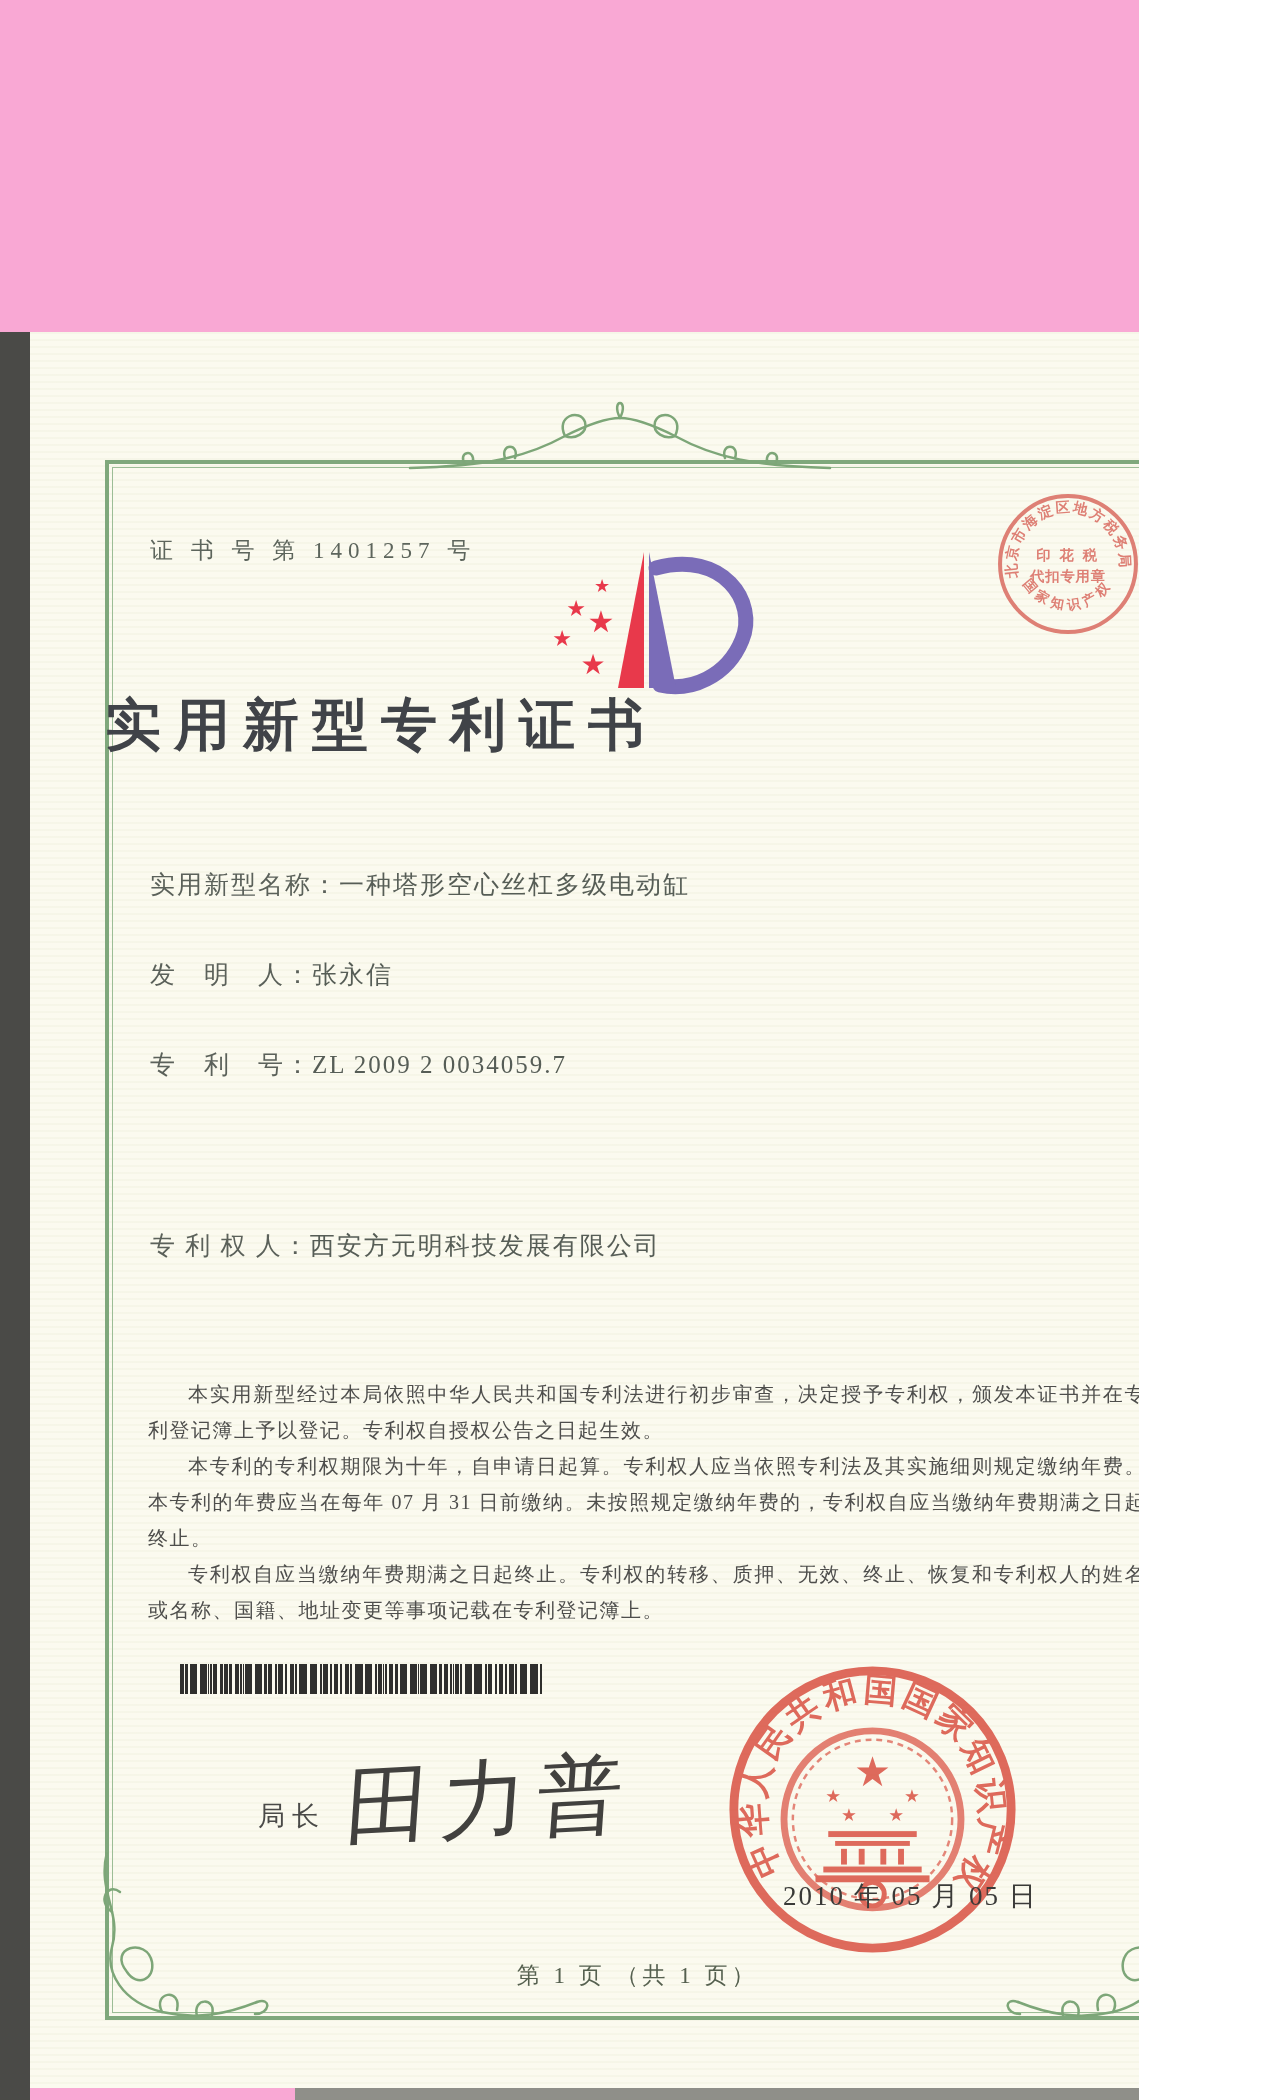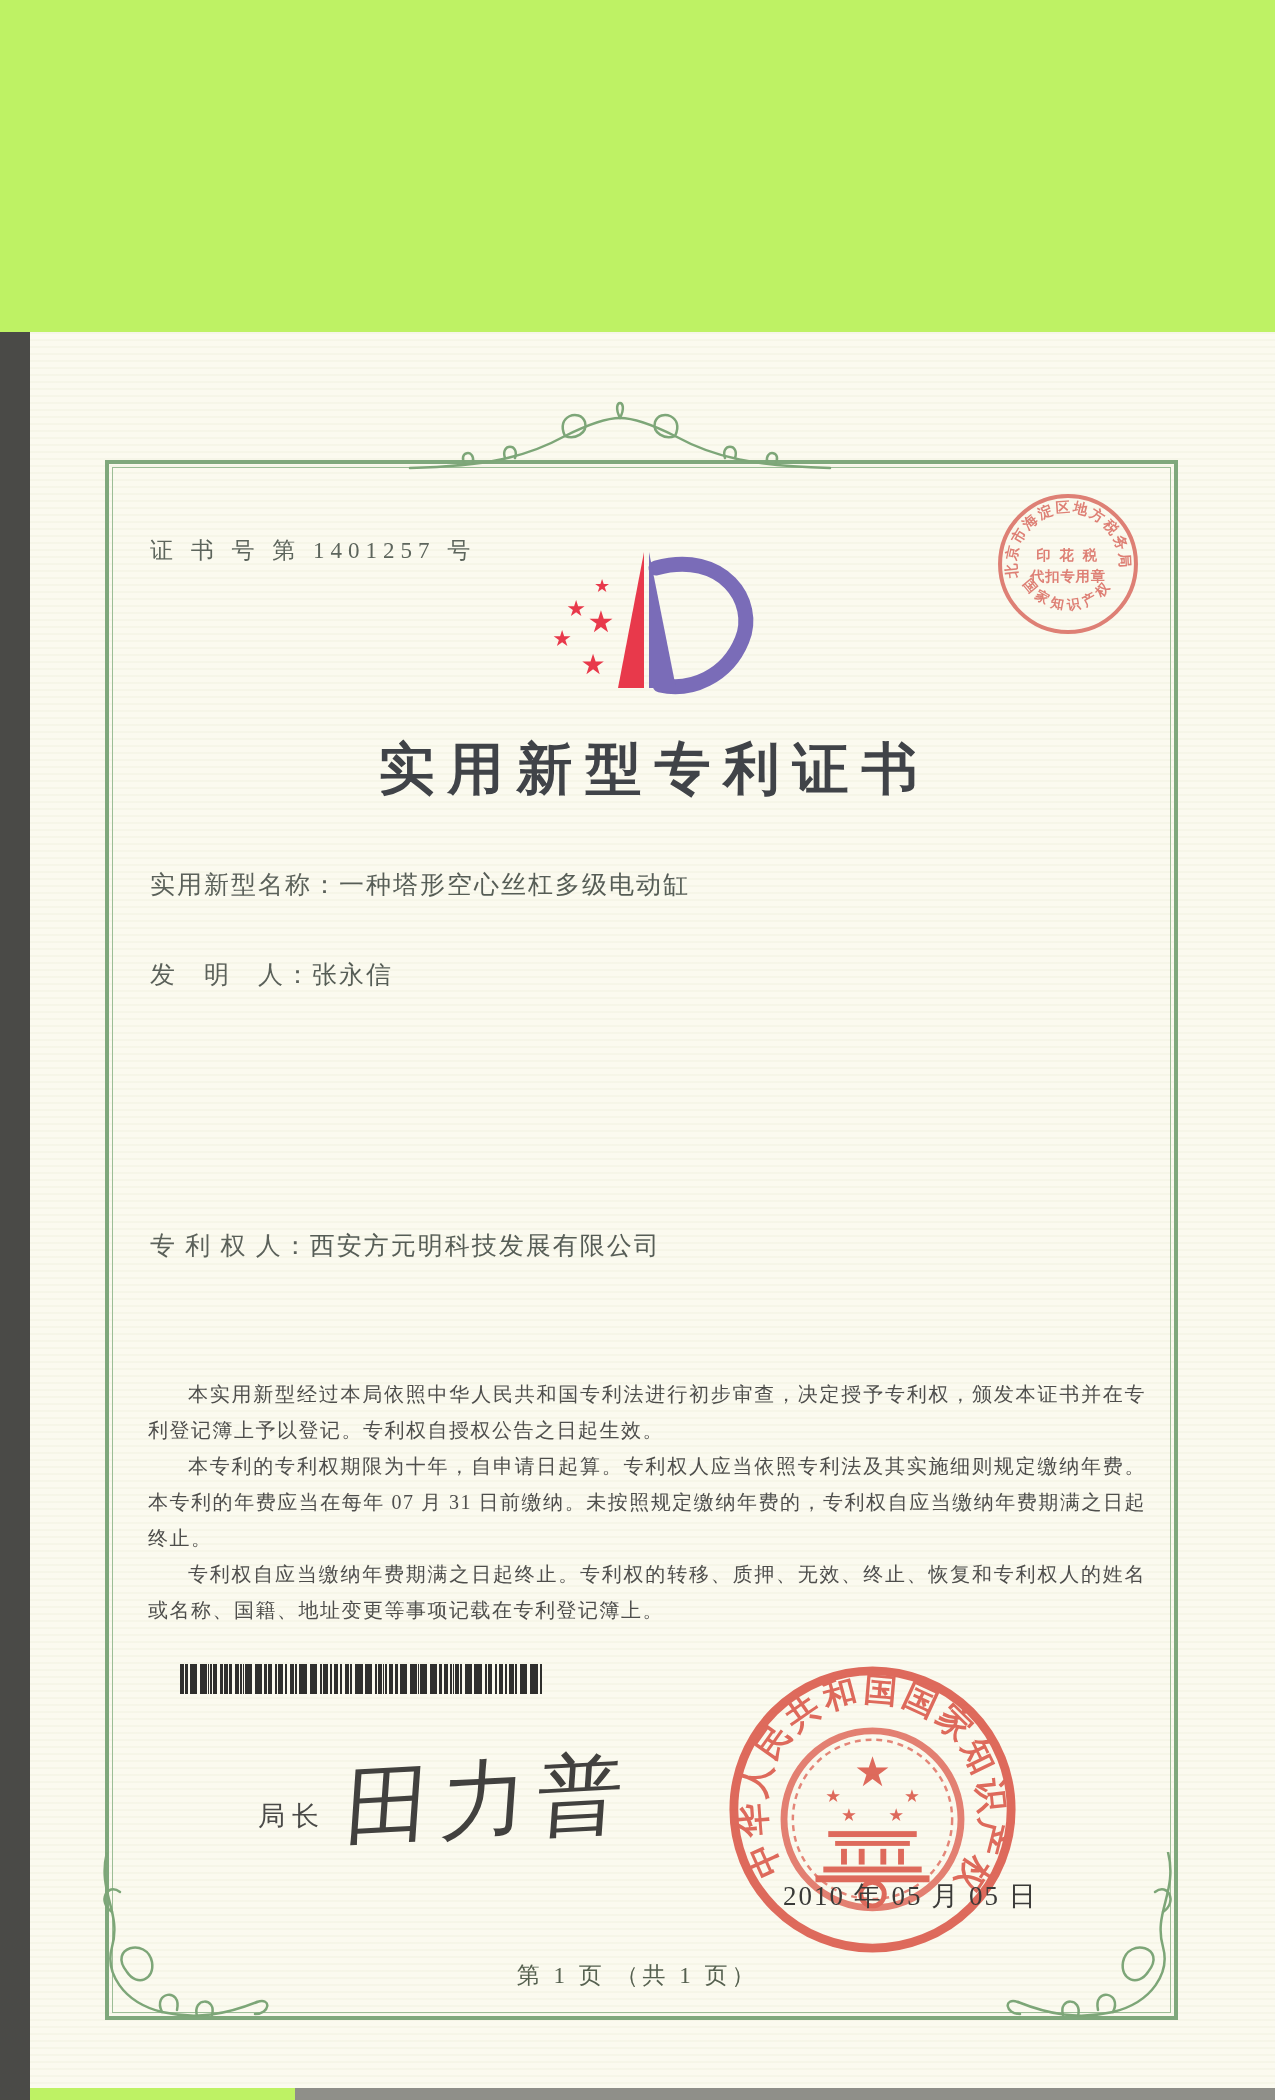--- a/index.html
+++ b/index.html
@@ -1,29 +1,29 @@
 <!DOCTYPE html>
 <html><head>
 <meta charset="utf-8">
 <style>
   html,body{margin:0;padding:0;background:#ffffff;}
-  .stage{position:relative;width:1275px;height:2100px;background:#bef264;overflow:hidden;
+  .stage{position:relative;width:1139px;height:2100px;background:#f9a8d4;overflow:hidden;
          font-family:"Liberation Serif","DejaVu Serif",serif;}
   .left-band{position:absolute;left:0;top:332px;width:30px;height:1768px;background:#4a4a47;}
   .bottom-band{position:absolute;left:295px;top:2088px;width:980px;height:12px;background:#8f8f89;}
   .paper{position:absolute;left:30px;top:332px;width:1245px;height:1756px;
          background:#fbfaef;
          background-image:repeating-linear-gradient(180deg, rgba(210,215,180,0.12) 0 2px, rgba(255,255,255,0) 2px 7px);}
   .frame{position:absolute;left:105px;top:460px;width:1065px;height:1552px;
          border:4px solid #7fa87c;}
   .frame-inner{position:absolute;left:3px;top:3px;right:3px;bottom:3px;border:1px solid #9cbd96;}
   .cert-number{position:absolute;left:150px;top:535px;font-size:23px;letter-spacing:6px;color:#5d655c;}
   .logo{position:absolute;left:518px;top:540px;width:262px;height:160px;}
-  .title{position:absolute;left:105px;top:732px;width:1065px;text-align:center;
-         font-size:56px;font-weight:600;letter-spacing:13px;color:#404348;padding-left:17px;}
+  .title{position:absolute;left:105px;top:688px;width:1065px;text-align:left;
+         font-size:56px;font-weight:600;letter-spacing:13px;color:#404348;}
   .field{position:absolute;left:150px;font-size:25px;letter-spacing:2px;color:#5b615a;white-space:nowrap;}
   .fvalue{color:#565d56;text-align:right;}
   .paras{position:absolute;left:148px;top:1376px;width:998px;font-size:20px;line-height:36px;
          letter-spacing:1.5px;color:#4e4e4c;text-align:justify;}
   .paras p{margin:0;text-indent:2em;}
   .barcode{position:absolute;left:180px;top:1664px;width:362px;height:30px;
            background-color:#fbfaef;
            background-image:
              repeating-linear-gradient(90deg,#2f2f2d 0 2px,rgba(0,0,0,0) 2px 5px),
              repeating-linear-gradient(90deg,#2f2f2d 0 4px,rgba(0,0,0,0) 4px 11px),
@@ -105,20 +105,23 @@
   </svg>
 
   <div class="title">实用新型专利证书</div>
 
   <div class="field" style="top:868px">
     <span>实用新型名称：</span><span class="fvalue">一种塔形空心丝杠多级电动缸</span>
   </div>
   <div class="field" style="top:958px">
     <span>发　明　人：</span><span class="fvalue">张永信</span>
   </div>
+  <div class="field" style="top:1048px">
+    <span>专　利　号：</span><span class="fvalue">ZL 2009 2 0034059.7</span>
+  </div>
   <div class="field" style="top:1229px">
     <span>专 利 权 人：</span><span class="fvalue">西安方元明科技发展有限公司</span>
   </div>
 
   <div class="paras">
     <p>本实用新型经过本局依照中华人民共和国专利法进行初步审查，决定授予专利权，颁发本证书并在专利登记簿上予以登记。专利权自授权公告之日起生效。</p>
     <p>本专利的专利权期限为十年，自申请日起算。专利权人应当依照专利法及其实施细则规定缴纳年费。本专利的年费应当在每年 07 月 31 日前缴纳。未按照规定缴纳年费的，专利权自应当缴纳年费期满之日起终止。</p>
     <p>专利权自应当缴纳年费期满之日起终止。专利权的转移、质押、无效、终止、恢复和专利权人的姓名或名称、国籍、地址变更等事项记载在专利登记簿上。</p>
   </div>
 

